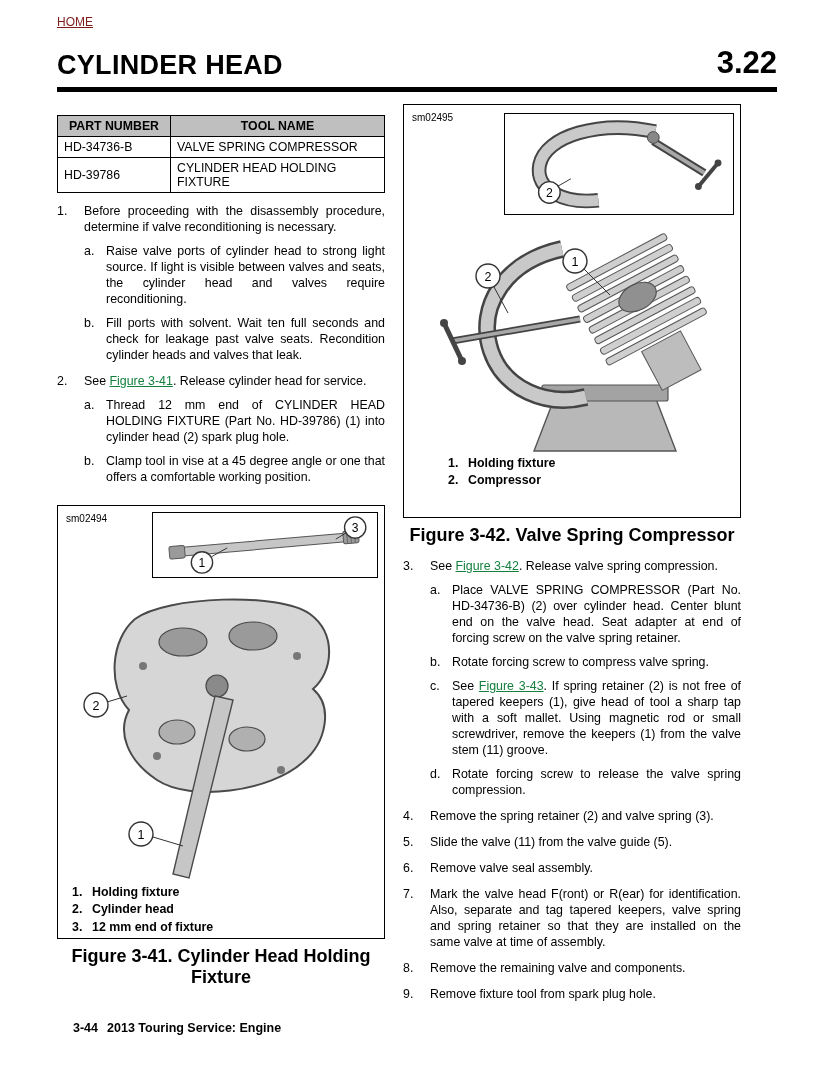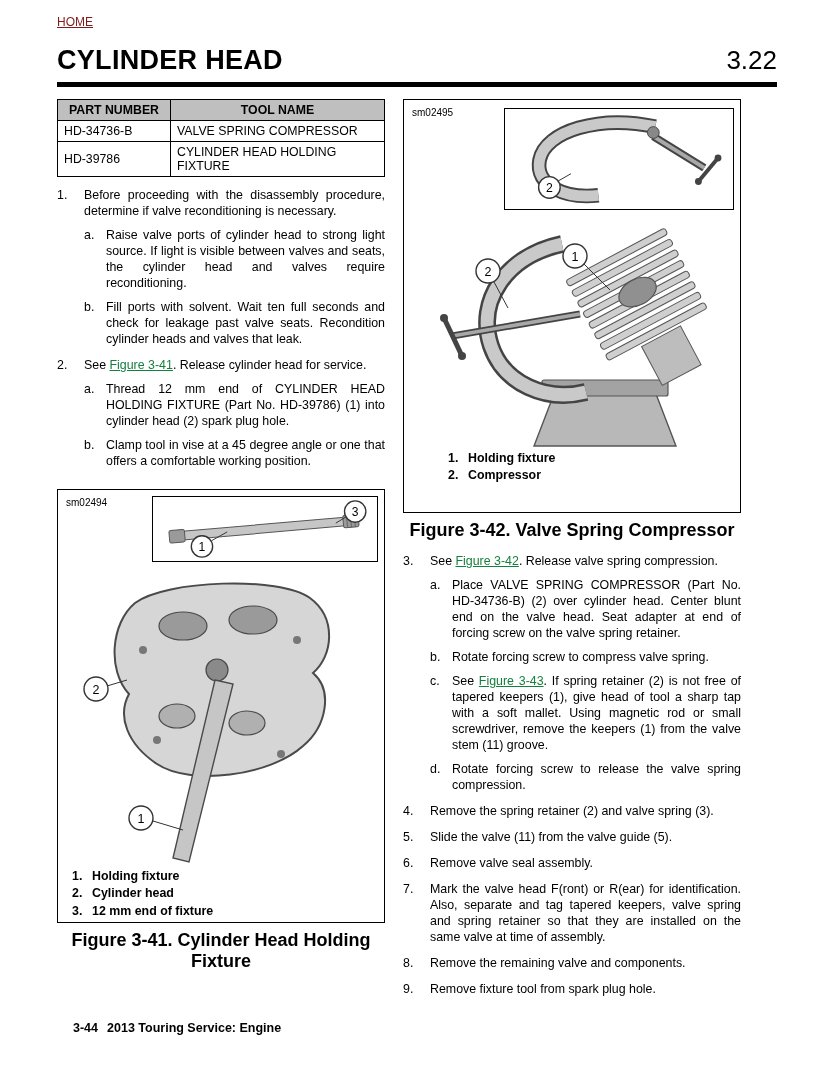--- a/index.html
+++ b/index.html
@@ -4,29 +4,29 @@
 <style>
   * { margin:0; padding:0; box-sizing:border-box; }
   html,body { background:#e8e8e8; }
   body { font-family:"Liberation Sans", sans-serif; color:#000; }
   .page { position:relative; width:834px; height:1072px; background:#fff; margin:0 auto; overflow:hidden; padding:12px 57px 0 57px; }
 
   .home-link { font-size:12px; color:#7f1d1d; text-decoration:underline; cursor:pointer; display:inline-block; }
 
   .title-row { display:flex; justify-content:space-between; align-items:flex-end; margin-top:15px; border-bottom:5px solid #000; padding-bottom:6px; }
   .title { font-size:27px; font-weight:bold; letter-spacing:.3px; }
-  .section-num { font-size:26px; font-weight:normal;text-align:center; }
+  .section-num { font-size:31px; font-weight:bold;text-align:center; }
 
   .columns { display:flex; gap:18px; margin-top:12px; }
   .col-left  { flex:0 0 328px; width:328px; }
   .col-right { flex:0 0 338px; width:338px; }
 
   .sec-head { font-size:14.5px; font-weight:bold; border-top:2px solid #000; border-bottom:2px solid #000; padding:4px 0 5px; letter-spacing:.2px; }
 
-  table.tools { width:100%; border-collapse:collapse; font-size:12.3px; }
+  table.tools { width:100%; border-collapse:collapse; margin-top:11px; font-size:12.3px; }
   .tools th { background:#bfbfbf; border:1px solid #000; font-weight:bold; padding:3px 4px; text-align:center; }
   .tools td { border:1px solid #000; padding:3px 6px; }
   .tools .part { width:113px; }
 
   .steps { font-size:12.4px; line-height:1.29; margin-top:6px; }
   .step { display:flex; margin-top:10px; }
   .snum { flex:0 0 27px; }
   .sbody { flex:1; text-align:justify; }
   .substep { display:flex; margin-left:27px; margin-top:8px; }
   .ssnum { flex:0 0 22px; }

